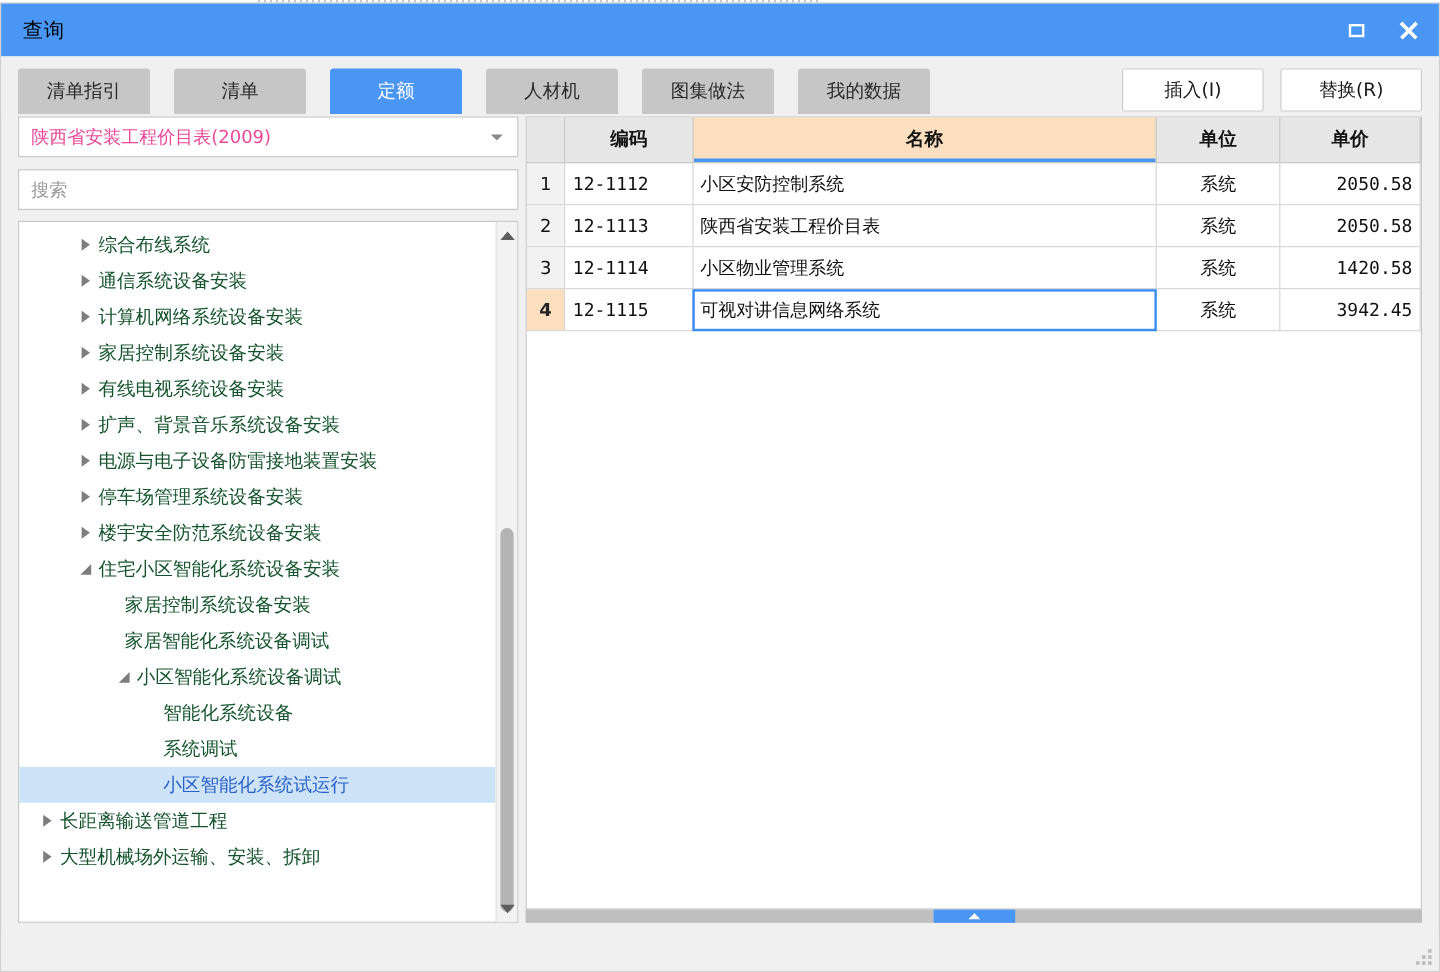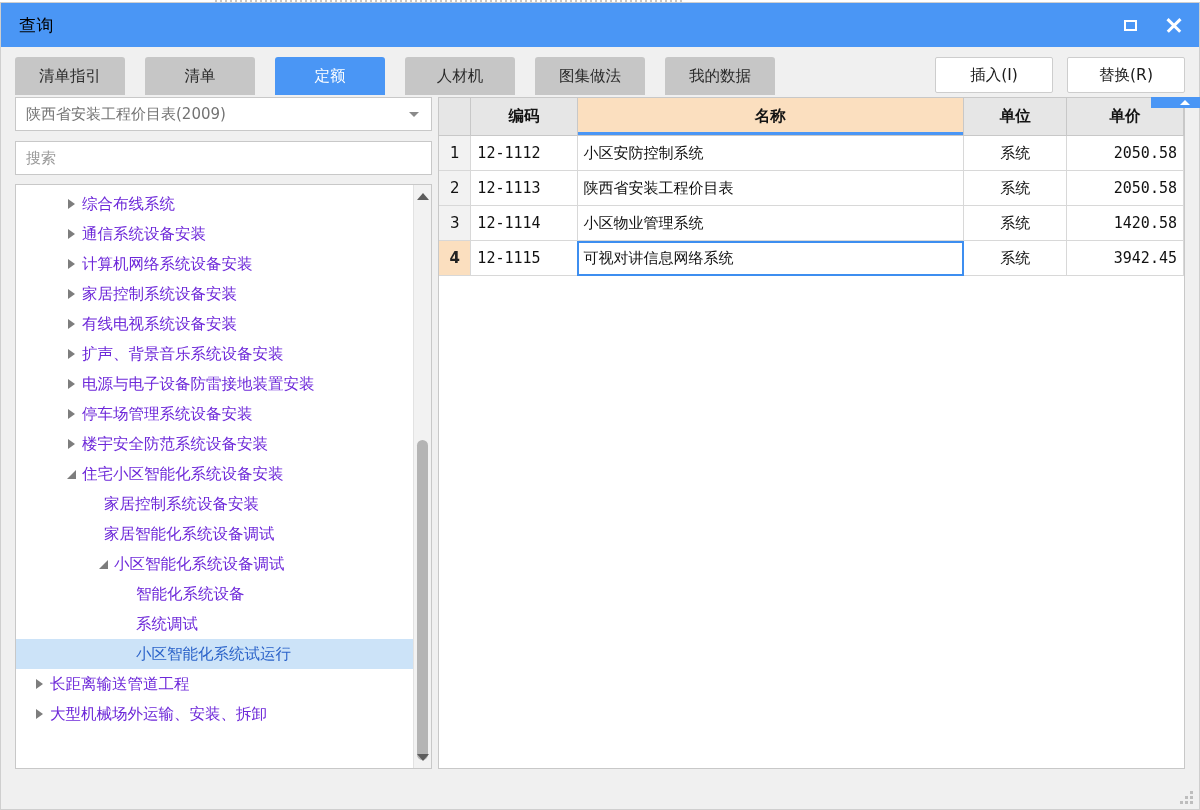--- a/index.html
+++ b/index.html
@@ -164,21 +164,21 @@
     border: 1px solid #c8c8c8;
     background: #ffffff;
     display: flex;
     align-items: center;
     padding: 0 8px 0 10px;
     font-size: 15px;
     box-sizing: border-box;
     cursor: pointer;
     position: relative;
   }
-  .combo .combo-text { flex: 1 1 auto; color: #737373; }
+  .combo .combo-text { flex: 1 1 auto; color: #ec4899; }
   .combo .caret {
     width: 0; height: 0;
     border-left: 5px solid transparent;
     border-right: 5px solid transparent;
     border-top: 5px solid #8a8a8a;
     margin-right: 4px;
   }
 
   .search-box {
     height: 34px;
@@ -216,21 +216,21 @@
     flex: 1 1 auto;
     overflow: hidden;
     padding-top: 4px;
     box-sizing: border-box;
   }
   .tree-item {
     height: 30px;
     display: flex;
     align-items: center;
     font-size: 15.5px;
-    color: #6d28d9;
+    color: #14532d;
     cursor: pointer;
     white-space: nowrap;
   }
   .tree-item.selected {
     background: #cce3f8;
     color: #2a62c9;
   }
   .tw {
     width: 22px;
     flex: 0 0 22px;
@@ -292,21 +292,21 @@
     top: 255px;
     height: 320px;
     cursor: pointer;
   }
 
   
   .right-pane {
     flex: 1 1 auto;
     margin-left: 6px;
     display: flex;
-    flex-direction: row;
+    flex-direction: column;
     padding-top: 2px;
     padding-bottom: 10px;
     min-width: 0;
     box-sizing: border-box;
   }
   .grid-outer {
     flex: 1 1 auto;
     border: 1px solid #c8c8c8;
     background: #ffffff;
     display: flex;

